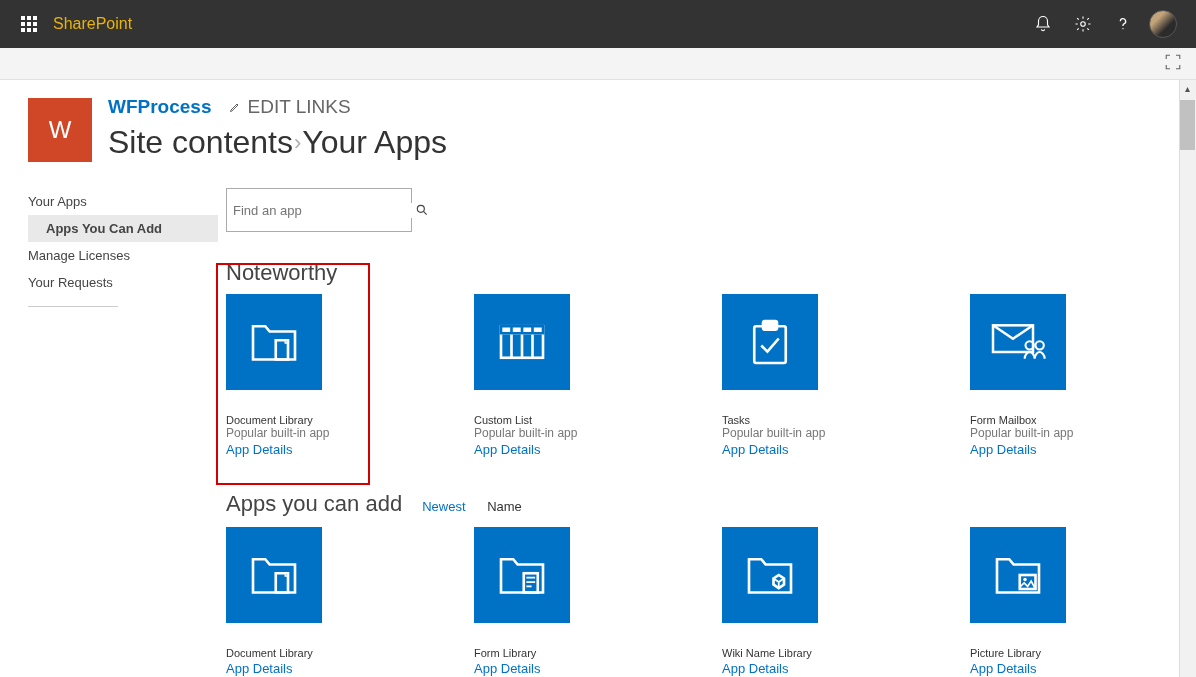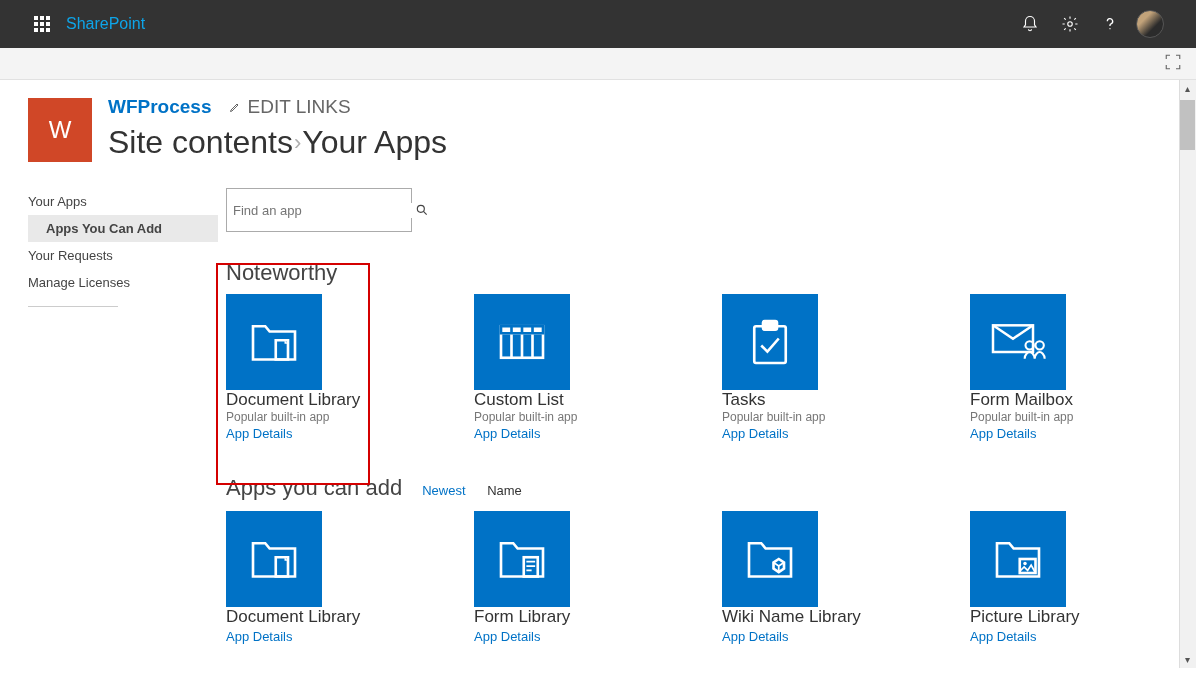--- a/index.html
+++ b/index.html
@@ -1,17 +1,17 @@
 <!DOCTYPE html>
 <html><head>
 <meta charset="utf-8">
 <style>
   * { box-sizing: border-box; }
   html, body { margin:0; padding:0; font-family:"Segoe UI","Segoe UI Light",Arial,sans-serif; font-size:13px; color:#333; background:#fff; }
-  .suite-bar { height:48px; background:#333; color:#0ea5e9; display:flex; align-items:center; padding:0 26px; }
+  .suite-bar { height:48px; background:#333; color:#eab308; display:flex; align-items:center; padding:0 13px; }
   .waffle { width:32px; height:32px; display:flex; align-items:center; justify-content:center; cursor:pointer; }
   .suite-title { font-size:16px; margin-left:8px; }
   .suite-spacer { flex:1; }
   .suite-icon { width:40px; height:40px; display:flex; align-items:center; justify-content:center; color:#fff; cursor:pointer; }
   .avatar { width:28px; height:28px; border-radius:50%; background:linear-gradient(135deg,#c2a37a 30%,#2b2b2b 65%); margin:0 6px; cursor:pointer; border:1px solid #555;}
   .ribbon { height:32px; background:#f4f4f4; border-bottom:1px solid #e1e1e1; display:flex; align-items:center; justify-content:flex-end; padding:0 14px; }
   .ribbon-icon { color:#666; cursor:pointer; }
   .page { display:flex; background:#fff; }
   .scroll-area { position:relative; flex:1; overflow:hidden; }
   .fake-scrollbar { position:absolute; right:0; top:0; bottom:0; width:17px; background:#f1f1f1; border-left:1px solid #ddd; }
@@ -35,21 +35,21 @@
   .main { flex:1; }
   .search-row { margin-bottom:28px; }
   .search-box { display:inline-flex; align-items:center; border:1px solid #ababab; height:44px; width:186px; background:#fff;}
   .search-box input { border:none; outline:none; flex:1; padding:0 6px; font-size:13px; color:#666; }
   .search-box .sbtn { width:26px; display:flex; align-items:center; justify-content:center; cursor:pointer; color:#555;}
   .section-h { font-size:22px; font-weight:200; color:#444; margin:0 0 8px 0;}
   .tiles { display:flex; gap:88px; flex-wrap:wrap;}
   .tile-wrap { width:160px; position:relative;}
   .tile { width:96px; height:96px; background:#0072c6; display:flex; align-items:center; justify-content:center; cursor:pointer; }
   .tile svg { fill:none; stroke:#fff; }
-  .tile-title { margin-top:0; color:#333; font-size:17px; }
+  .tile-title { margin-top:24px; color:#333; font-size:11px; }
   .tile-sub   { color:#777; font-size:12px; }
   .tile-link  { color:#0072c6; font-size:13px; cursor:pointer; margin-top:2px;}
   .highlight-box { position:absolute; border:2px solid #d40000; left:-10px; top:-31px; width:154px; height:222px; pointer-events:none;}
   .addable-head { display:flex; align-items:baseline; gap:20px; margin:34px 0 10px 0;}
   .addable-head .sort { font-size:13px; }
   .addable-head .sort .active { color:#0072c6; cursor:pointer;}
   .addable-head .sort .inactive { color:#333; margin-left:18px; cursor:pointer;}
 </style>
 </head>
 <body>
@@ -122,22 +122,22 @@
             <span class="sep">›</span>
             <span>Your Apps</span>
           </div>
         </div>
       </div>
 
       <div class="body-row">
         <div class="leftnav">
           <a>Your Apps</a>
           <a class="sub selected">Apps You Can Add</a>
+          <a>Manage Licenses</a>
           <a>Your Requests</a>
-          <a>Manage Licenses</a>
           <hr>
         </div>
 
         <div class="main">
           <div class="search-row">
             <div class="search-box">
               <input type="text" placeholder="Find an app" style="">
               <div class="sbtn">
                 <svg width="14" height="14" viewBox="0 0 24 24" fill="none" stroke="#444" stroke-width="2">
                     <circle cx="10" cy="10" r="6"></circle>

